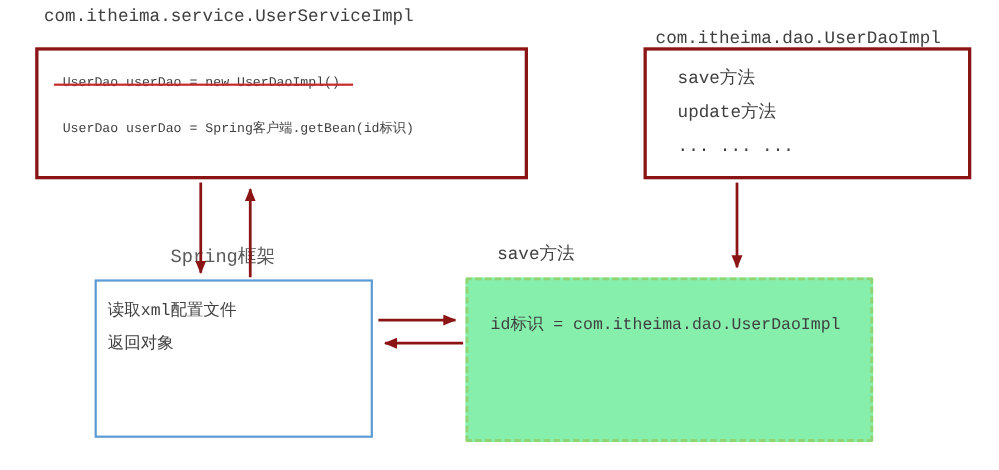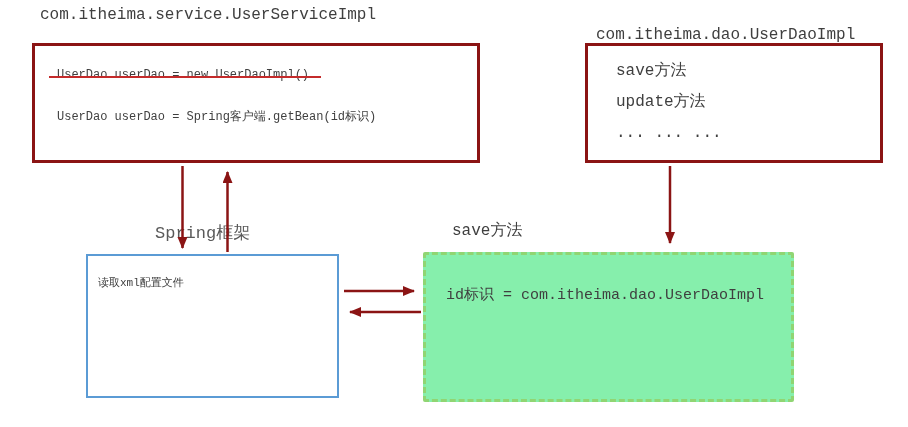--- a/index.html
+++ b/index.html
@@ -74,21 +74,21 @@
     left: 86px; top: 254px;
     width: 253px; height: 144px;
     border: 2px solid var(--blue);
     background: #ffffff;
     box-sizing: border-box;
   }
   .step-list {
     position: absolute;
     left: 10px;
     top: 12px;
-    font-size: 11px;
+    font-size: 15px;
     line-height: 30px;
     white-space: nowrap;
   }
   .xml-label {
     position: absolute;
     left: 452px;
     top: 220px;
     font-size: 16px;
     color: var(--text);
     white-space: nowrap;
@@ -140,20 +140,21 @@
       <div>update方法</div>
       <div>... ... ...</div>
     </div>
   </div>
 
   <div class="spring-label">Spring框架</div>
 
   <div class="bluebox">
     <div class="step-list">
       <div>读取xml配置文件</div>
+      <div>返回对象</div>
     </div>
   </div>
 
   <div class="xml-label">save方法</div>
 
   <div class="greenbox">
     <div class="green-content">id标识 = com.itheima.dao.UserDaoImpl</div>
   </div>
 
   <svg class="overlay" viewBox="0 0 908 427" xmlns="http://www.w3.org/2000/svg">

